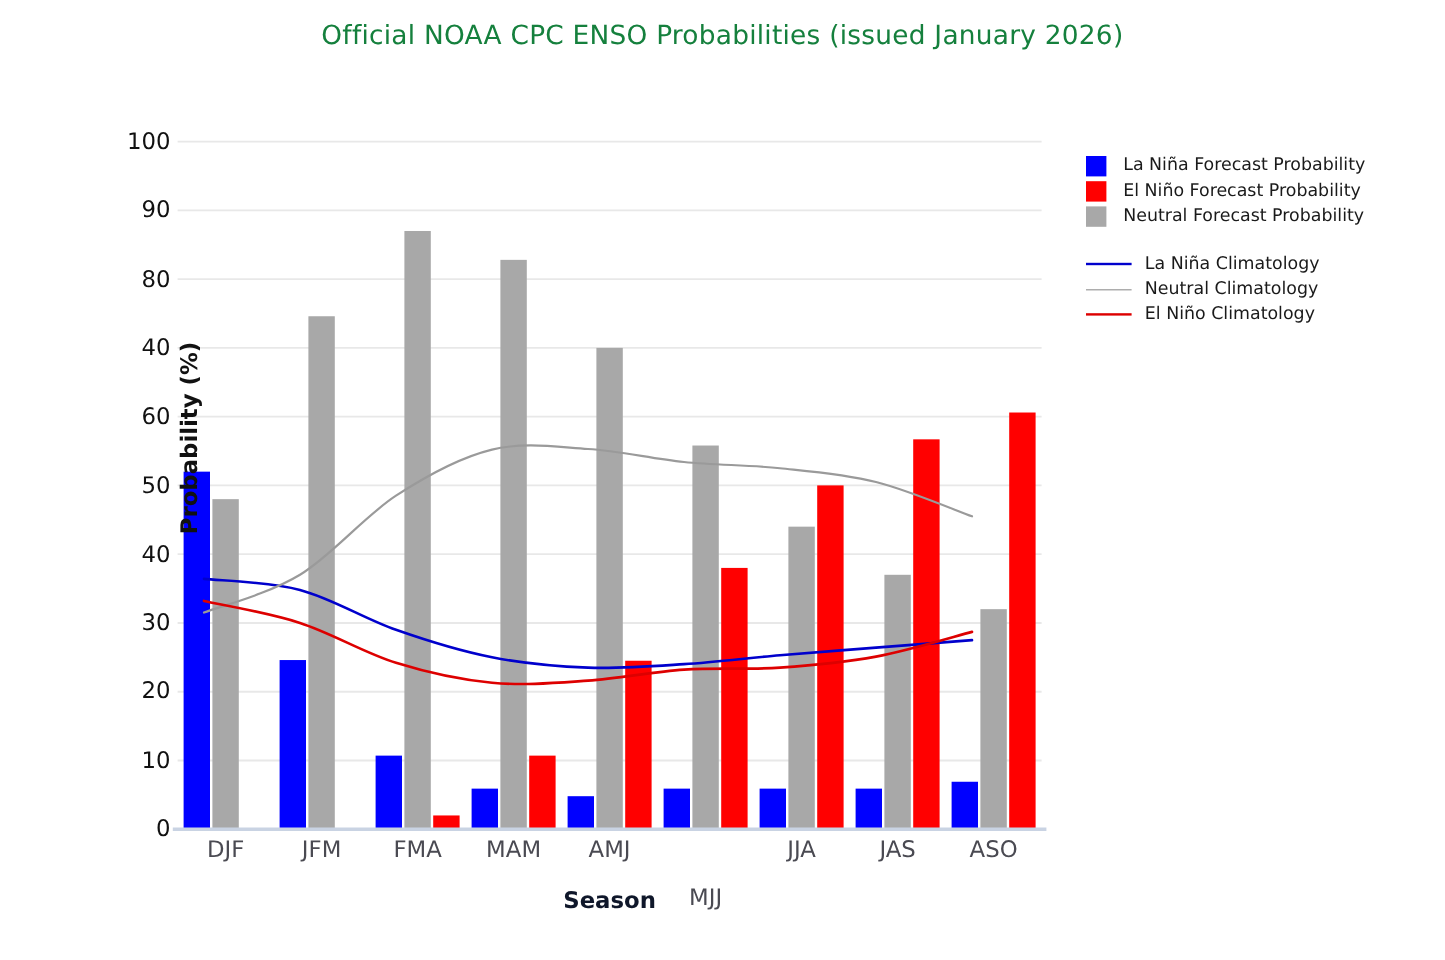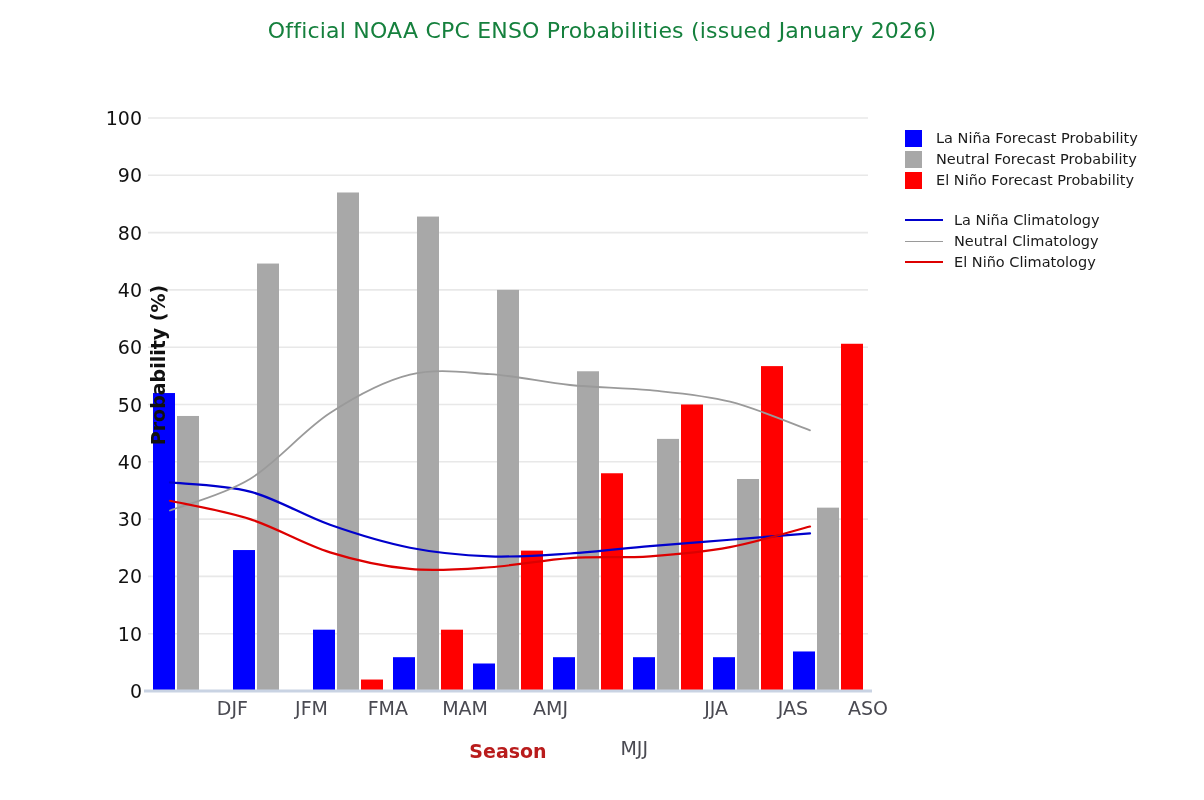--- a/index.html
+++ b/index.html
@@ -25,28 +25,28 @@
   }
   #plot-svg{position:absolute;left:0;top:0;overflow:visible;}
 
   .ylabel{
     position:absolute;left:-110px;top:236px;width:240px;text-align:center;
     font-size:19px;font-weight:bold;color:#111;
     transform:rotate(-90deg);transform-origin:center center;
   }
   .xlabel{
     position:absolute;left:0;top:622px;width:720px;text-align:center;
-    font-size:19px;font-weight:bold;color:#b91c1c;
+    font-size:19px;font-weight:bold;color:#0f172a;
   }
   .ytick{
     position:absolute;right:726px;width:120px;text-align:right;
     font-size:19px;color:#111;line-height:1;
   }
   .xtick{
-    position:absolute;top:581px;width:120px;text-align:right;
+    position:absolute;top:581px;width:120px;text-align:center;
     font-size:19px;color:#4a4a52;line-height:1;
   }
 
   
   #legend{position:absolute;left:905px;top:128px;width:290px;text-align:center;}
   .lg-row{display:flex;align-items:center;height:20px;margin-bottom:1px;}
   .lg-row.gap{margin-top:20px;}
   .lg-swatch{width:17px;height:17px;margin-right:14px;flex:0 0 17px;}
   .lg-line{width:38px;height:0;margin-right:11px;flex:0 0 38px;
            border-top-width:2px;border-top-style:solid;}
@@ -139,26 +139,26 @@
     <div class="ylabel">Probability (%)</div>
     <div class="xlabel">Season</div>
   </div>
 
   <div id="legend">
       <div class="lg-row">
         <span class="lg-swatch" style="background: rgb(0, 0, 255);"></span>
         <span class="lg-text">La Niña Forecast Probability</span>
       </div>
       <div class="lg-row">
+        <span class="lg-swatch" style="background: rgb(255, 0, 0);"></span>
+        <span class="lg-text">El Niño Forecast Probability</span>
+      </div>
+      <div class="lg-row">
         <span class="lg-swatch" style="background: rgb(168, 168, 168);"></span>
         <span class="lg-text">Neutral Forecast Probability</span>
-      </div>
-      <div class="lg-row">
-        <span class="lg-swatch" style="background: rgb(255, 0, 0);"></span>
-        <span class="lg-text">El Niño Forecast Probability</span>
       </div>
       <div class="lg-row gap">
         <span class="lg-line" style="border-top-color: rgb(0, 0, 204);"></span>
         <span class="lg-text">La Niña Climatology</span>
       </div>
       <div class="lg-row">
         <span class="lg-line thin" style="border-top-color: rgb(154, 154, 154);"></span>
         <span class="lg-text">Neutral Climatology</span>
       </div>
       <div class="lg-row">

